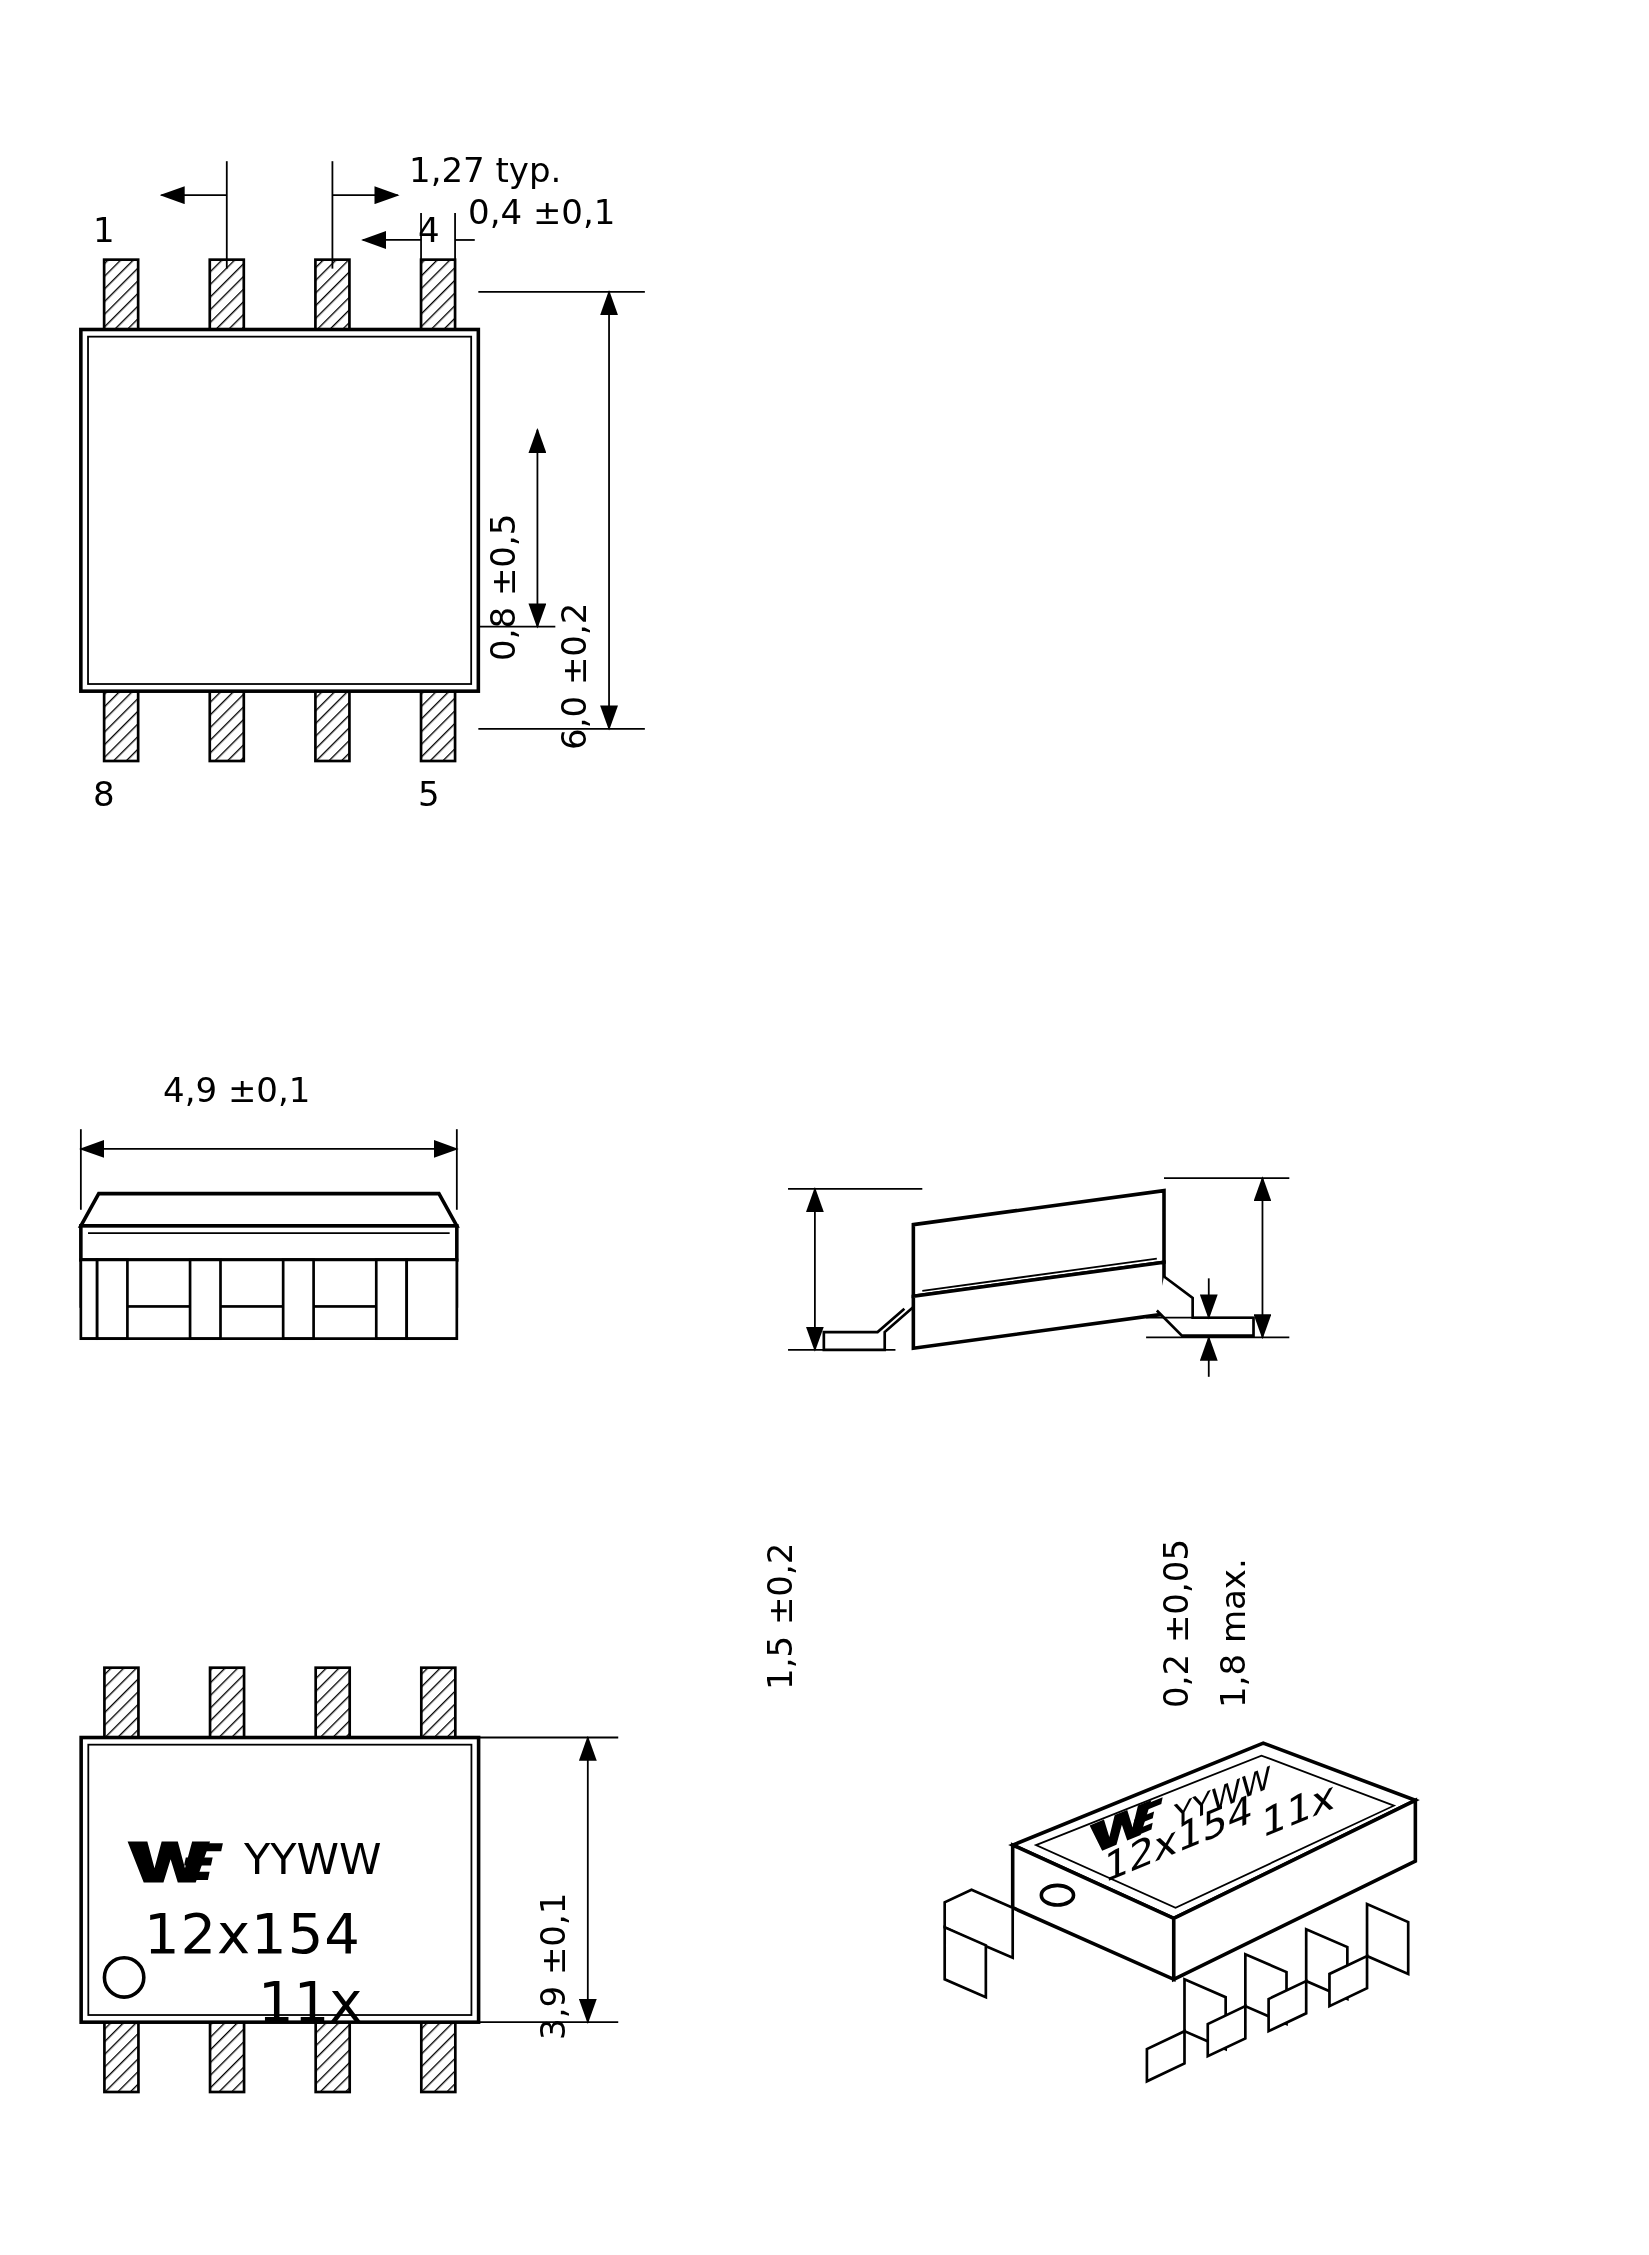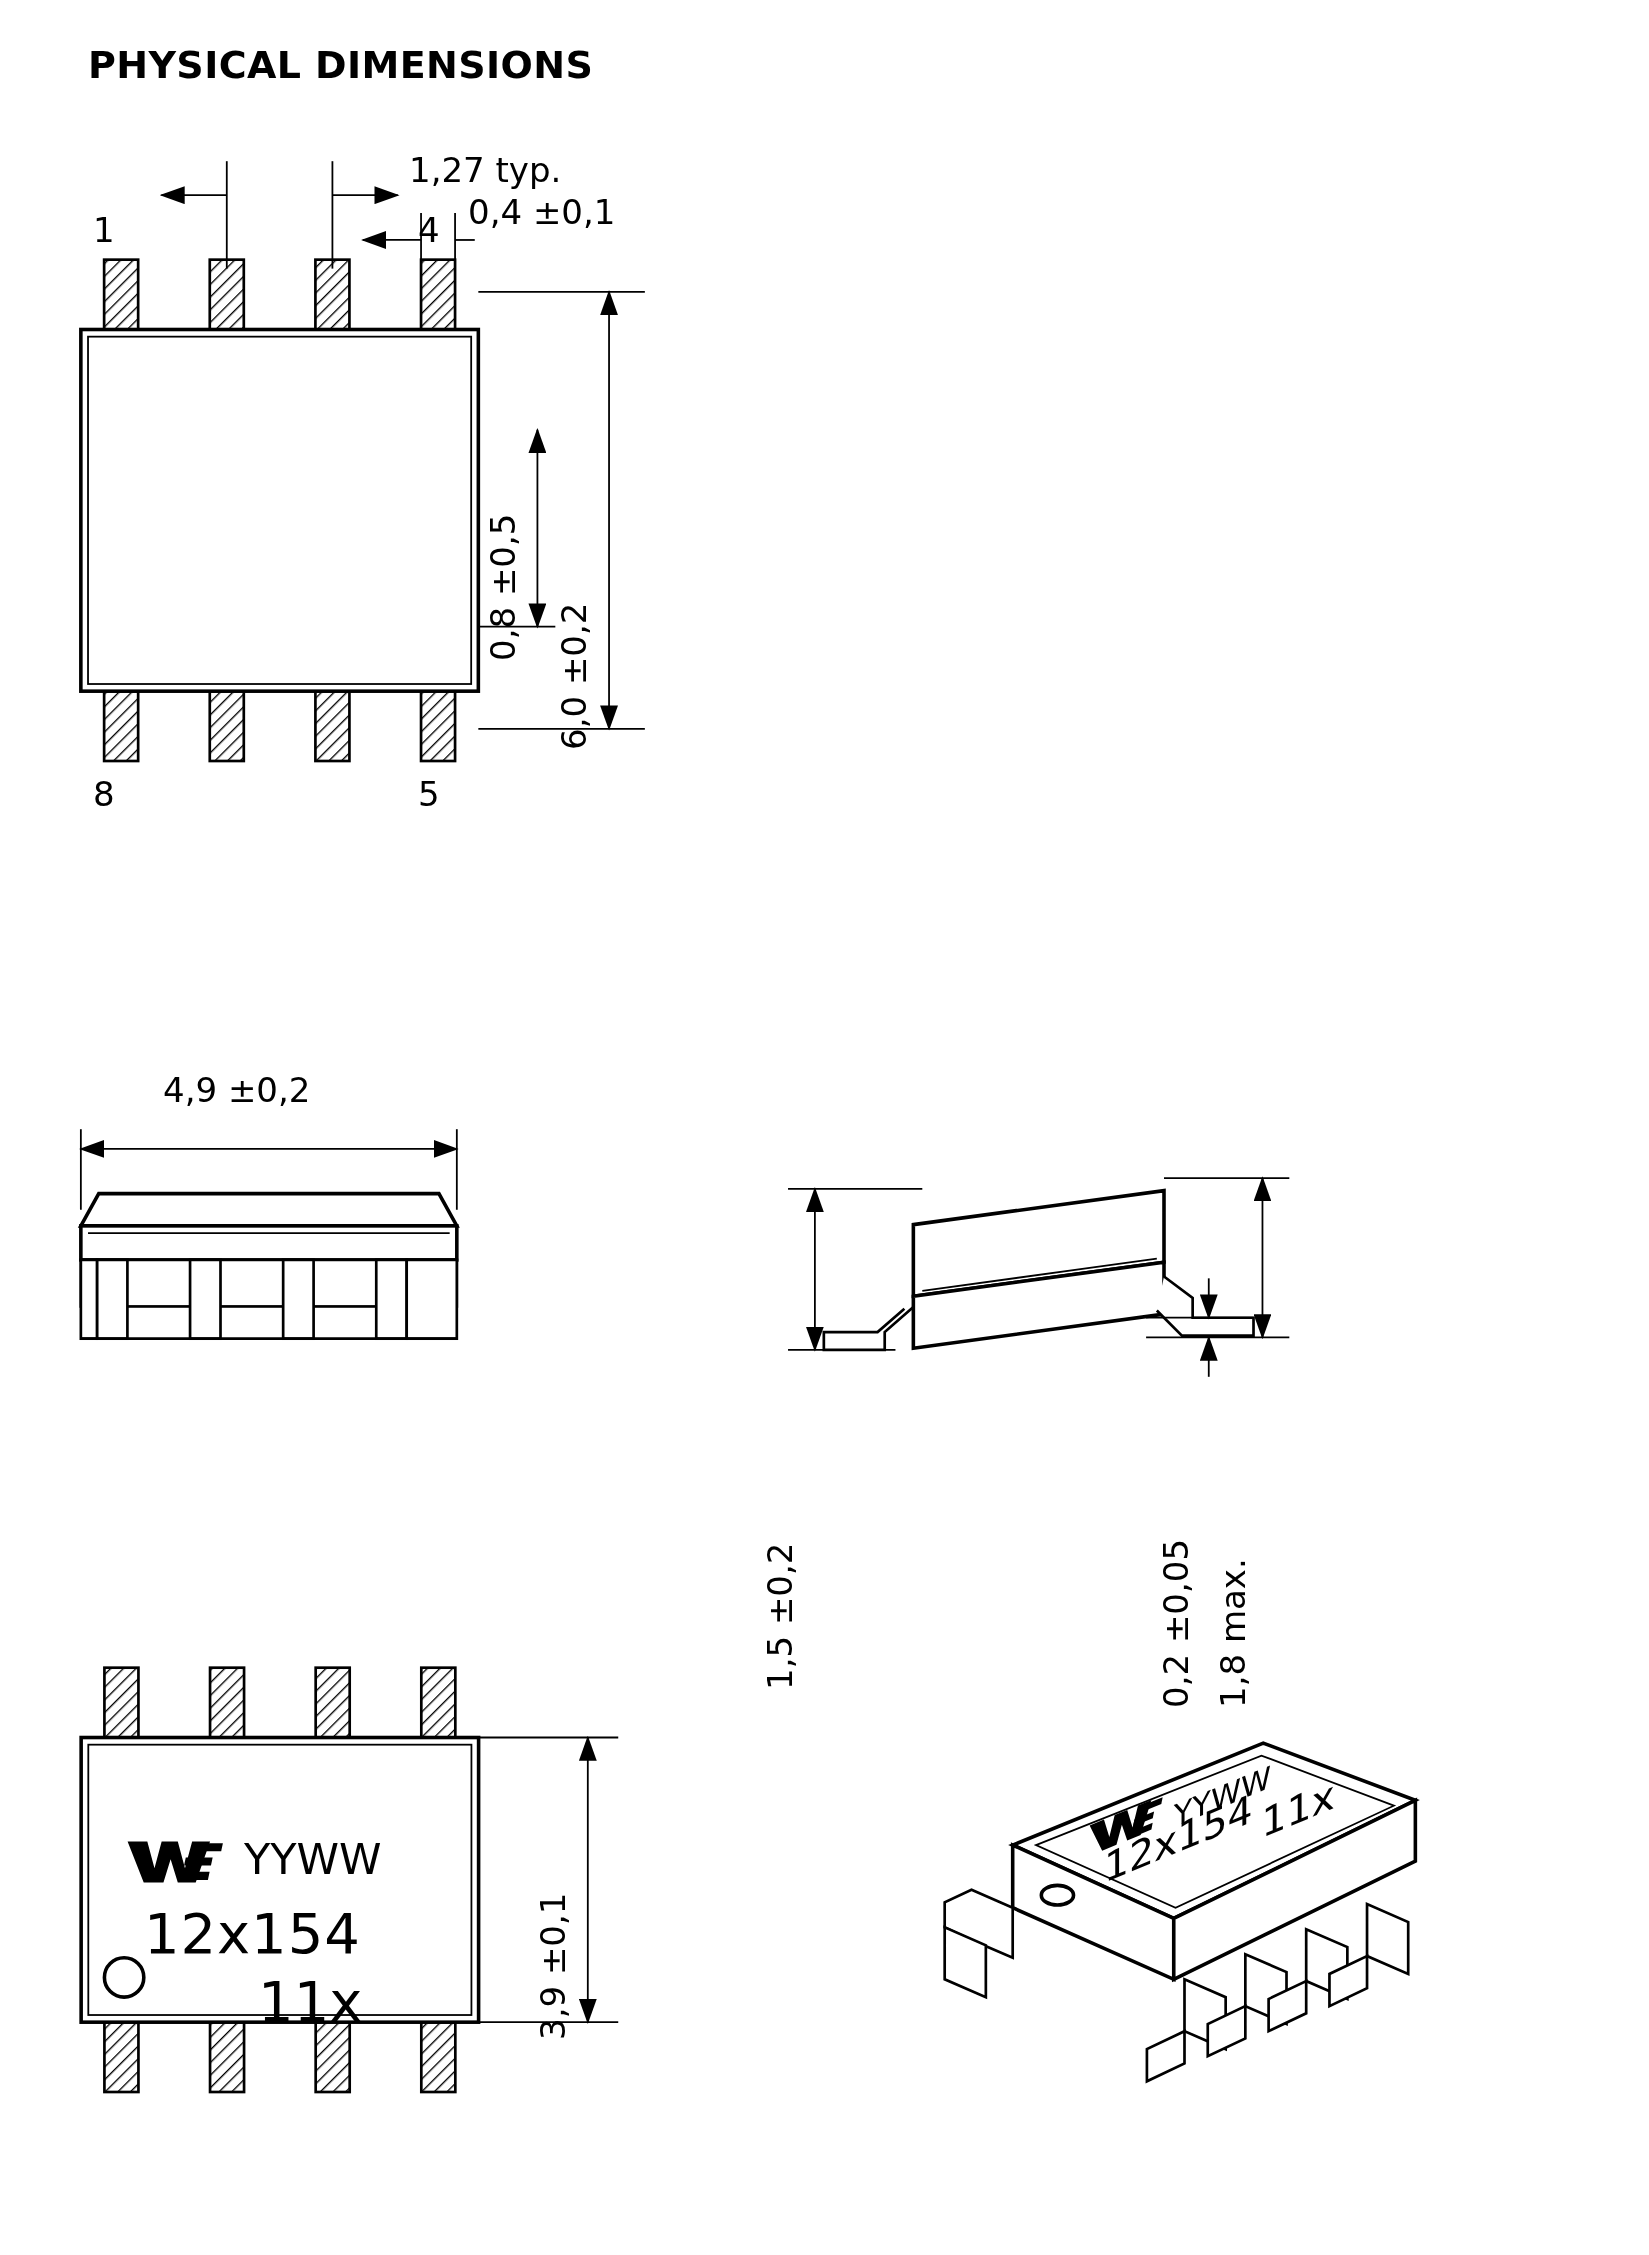--- a/index.html
+++ b/index.html
@@ -42,21 +42,20 @@
     transform-origin: left bottom;
   }
   svg { display: block; }
   .abs { position: absolute; }
 </style>
 </head>
 <body>
 
 <div id="page">
 
-  <div class="title">PHYSICAL DIMENSIONS</div>
 
   <div class="abs" style="left:54px; top:161px; width:752px; height:824px;">
     <svg width="752" height="824" viewBox="0 0 840 920">
       <defs>
         <pattern id="hatchA" width="10" height="10" patternTransform="rotate(45)" patternUnits="userSpaceOnUse">
           <line x1="0" y1="0" x2="0" y2="10" stroke="#000000" stroke-width="3"></line>
         </pattern>
         <marker id="arrA" markerWidth="14" markerHeight="10" refX="13" refY="5" orient="auto">
           <path d="M0,0 L14,5 L0,10 z" fill="#000000"></path>
         </marker>
@@ -143,21 +142,21 @@
         <rect x="256" y="166" width="34" height="88"></rect>
         <rect x="360" y="166" width="34" height="88"></rect>
       </g>
 
       <g fill="#ffffff" stroke="#000000" stroke-width="3">
         <rect x="30" y="166" width="18" height="88"></rect>
         <rect x="394" y="166" width="56" height="88"></rect>
       </g>
       <line x1="30" y1="254" x2="450" y2="254" stroke="#000000" stroke-width="3"></line>
     </svg>
-    <div class="dim-label" style="left:109px; top:-38px;">4,9 ±0,2</div>
+    <div class="dim-label" style="left:109px; top:-38px;">4,9 ±0,1</div>
   </div>
 
   <div class="abs" style="left:788px; top:1119px; width:752px; height:555px;">
     <svg width="752" height="555" viewBox="0 0 840 620">
       <defs>
         <marker id="arrC" markerWidth="14" markerHeight="10" refX="13" refY="5" orient="auto">
           <path d="M0,0 L14,5 L0,10 z" fill="#000000"></path>
         </marker>
         <marker id="arrCstart" markerWidth="14" markerHeight="10" refX="1" refY="5" orient="auto">
           <path d="M14,0 L0,5 L14,10 z" fill="#000000"></path>

